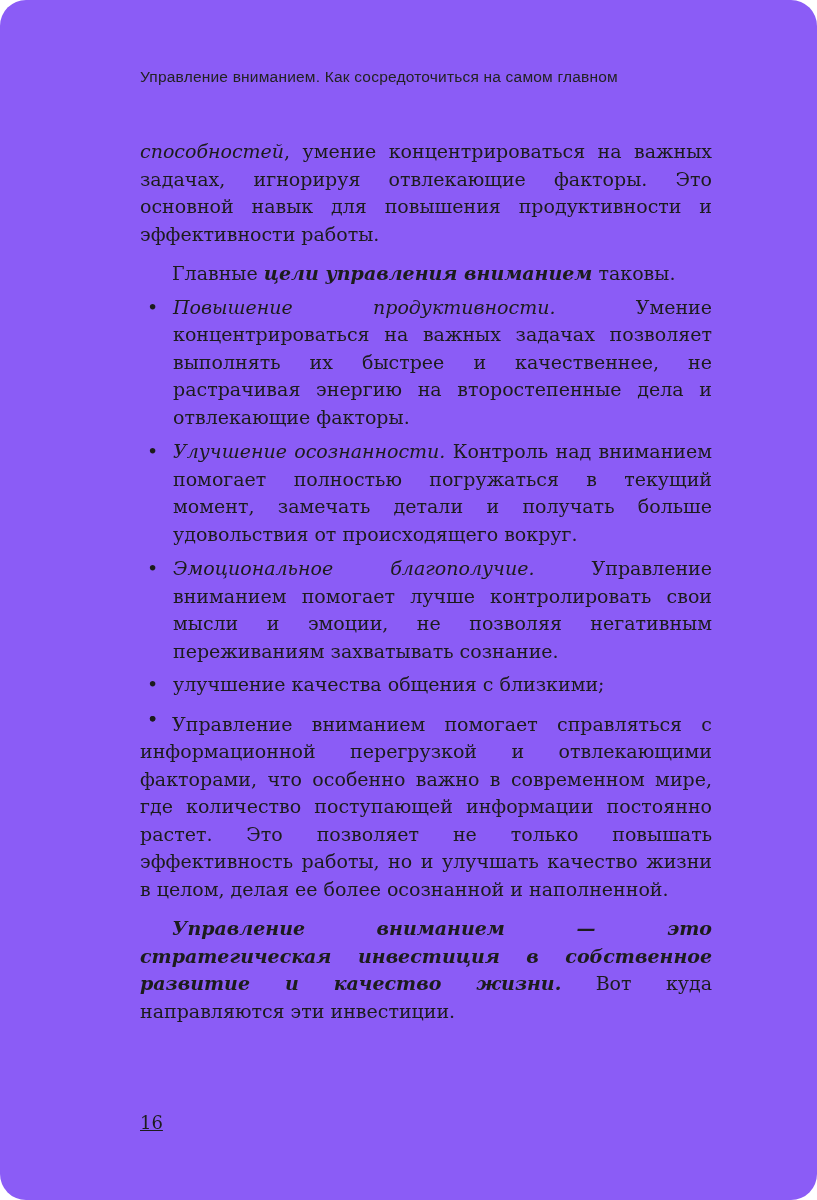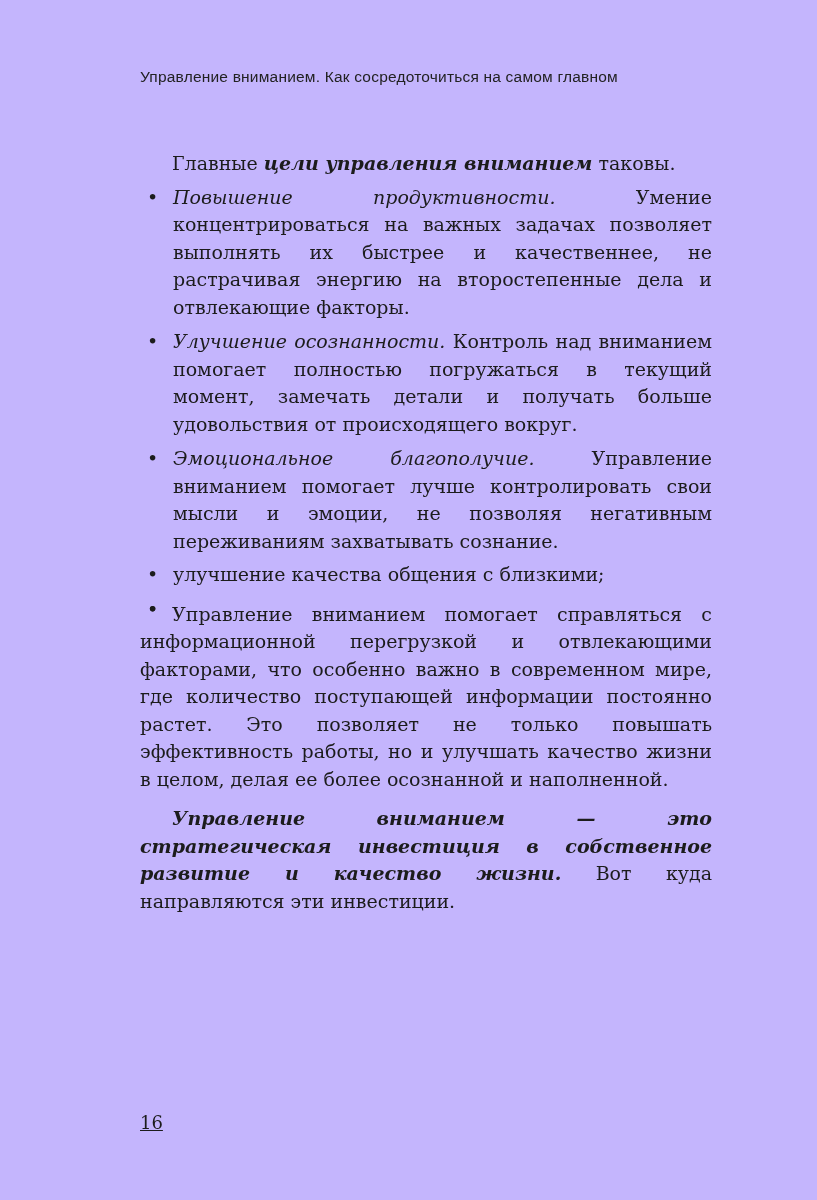--- a/index.html
+++ b/index.html
@@ -4,24 +4,25 @@
 <style>
   html, body {
     margin: 0;
     padding: 0;
     background: #ffffff;
   }
   .page {
     position: relative;
     width: 817px;
     height: 1200px;
-    background: #c4b5fd;
+    background: #8b5cf6;
     font-family: "DejaVu Serif", "Liberation Serif", serif;
     color: #1c1c1c;
     overflow: hidden;
+    border-radius: 26px;
   }
   .running-header {
     position: absolute;
     top: 68px;
     left: 140px;
     width: 570px;
     font-family: "Liberation Sans", "DejaVu Sans", sans-serif;
     font-size: 15.5px;
     letter-spacing: 0.2px;
     color: #222222;
@@ -74,20 +75,21 @@
 </style>
 </head>
 <body>
 
 <div class="page">
 
   <div class="running-header">Управление вниманием. Как сосредоточиться на самом главном</div>
 
   <div class="body-text">
 
+    <p><span class="it">способностей</span><span>, умение концентрироваться на важных задачах, игнорируя отвлекающие факторы. Это основной навык для повышения продуктивности и эффективности работы.</span></p>
 
     <p class="indent"><span>Главные </span><span class="bi">цели управления вниманием</span><span> таковы.</span></p>
 
     <ul class="bullets">
       <li>
         <span class="marker">•</span><span class="it">Повышение продуктивности.</span><span> Умение концентрироваться на важных задачах позволяет выполнять их быстрее и качественнее, не растрачивая энергию на второстепенные дела и отвлекающие факторы.</span>
       </li>
       <li>
         <span class="marker">•</span><span class="it">Улучшение осознанности.</span><span> Контроль над вниманием помогает полностью погружаться в текущий момент, замечать детали и получать больше удовольствия от происходящего вокруг.</span>
       </li>

